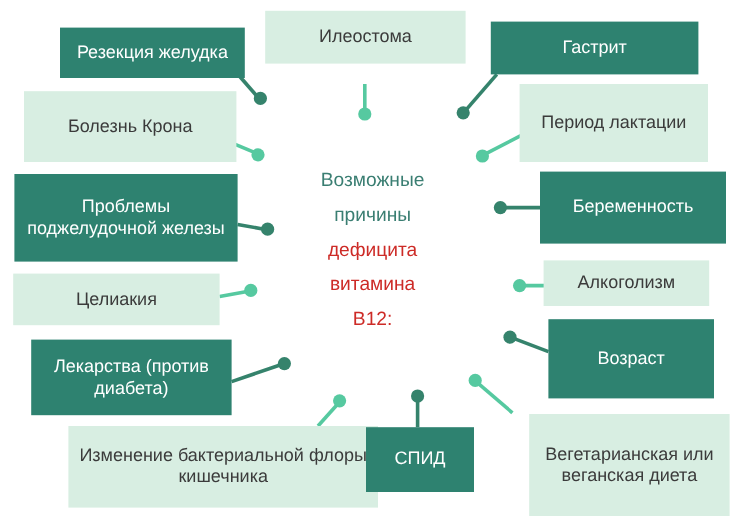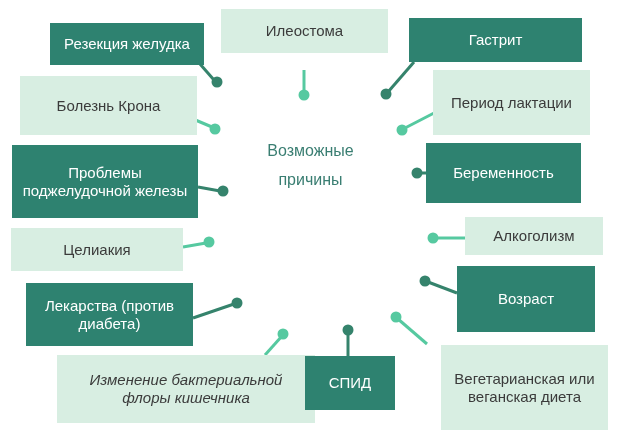--- a/index.html
+++ b/index.html
@@ -115,50 +115,53 @@
   </div>
 
   <div class="node" style="left:433px;top:70px;width:157px;height:65px;" data-variant="light">
     <span>Период лактации</span>
   </div>
 
   <div class="node" style="left:12px;top:145px;width:186px;height:73px;" data-variant="dark">
     <span>Проблемы поджелудочной железы</span>
   </div>
 
-  <div class="node" style="left:426px;top:143px;width:155px;height:60px;" data-variant="dark">
+  <div class="node" style="left:450px;top:143px;width:155px;height:60px;" data-variant="dark">
     <span>Беременность</span>
   </div>
 
   <div class="node" style="left:11px;top:228px;width:172px;height:43px;" data-variant="light">
     <span>Целиакия</span>
   </div>
 
-  <div class="node" style="left:465px;top:217px;width:138px;height:38px;justify-content:center;" data-variant="light">
+  <div class="node" style="left:453px;top:217px;width:138px;height:38px;justify-content:center;" data-variant="light">
     <span>Алкоголизм</span>
   </div>
 
   <div class="node" style="left:26px;top:283px;width:167px;height:63px;" data-variant="dark">
     <span>Лекарства (против диабета)</span>
   </div>
 
   <div class="node" style="left:457px;top:266px;width:138px;height:66px;" data-variant="dark">
     <span>Возраст</span>
   </div>
 
-  <div class="node" style="left:57px;top:355px;width:258px;height:68px;font-style:italic;" data-variant="light">
+  <div class="node" style="left:57px;top:355px;width:258px;height:68px;" data-variant="light">
     <span>Изменение бактериальной флоры кишечника</span>
   </div>
 
   <div class="node" style="left:305px;top:356px;width:90px;height:54px;align-items:center;" data-variant="dark">
     <span>СПИД</span>
   </div>
 
   <div class="node" style="left:441px;top:345px;width:167px;height:85px;" data-variant="light">
     <span>Вегетарианская или веганская диета</span>
   </div>
 
   <div class="center-title">
     <span class="center-green">Возможные
 причины</span>
+    <span class="center-red">дефицита
+витамина
+В12:</span>
   </div>
 
 </div>
 
 </body></html>

